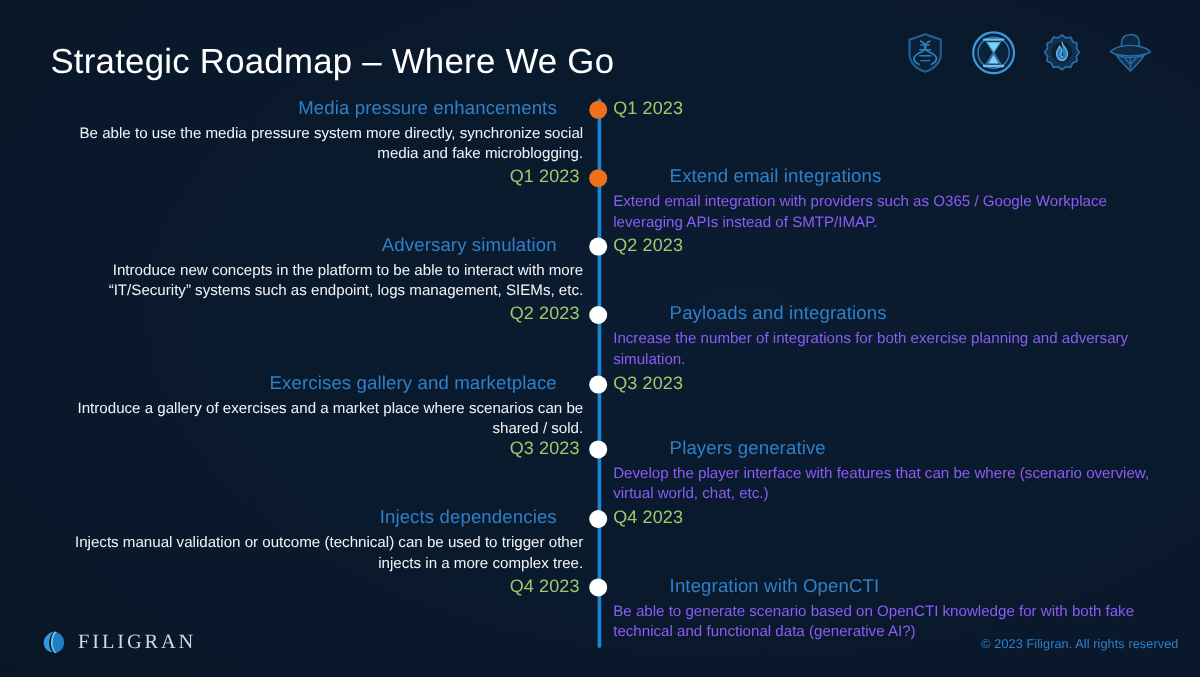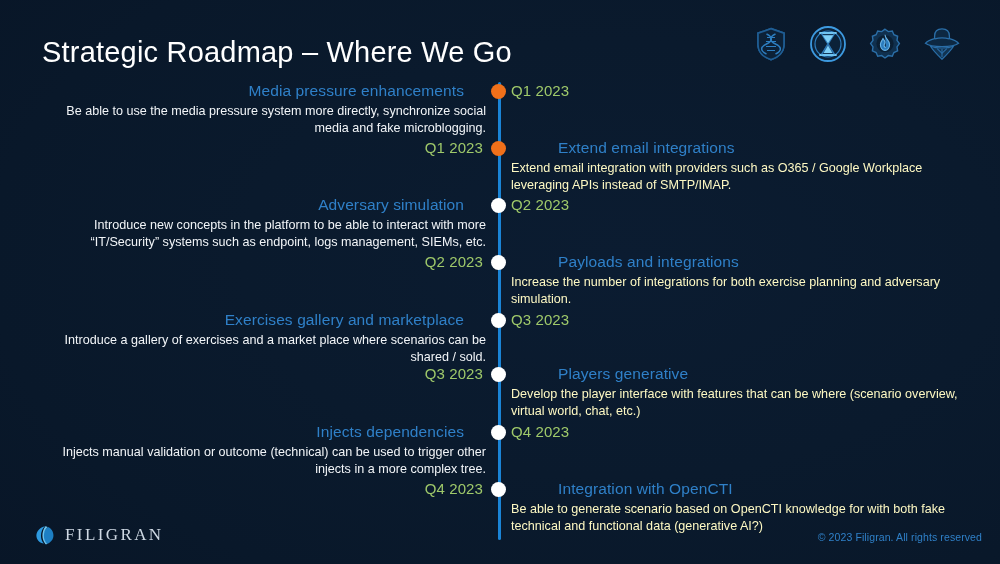--- a/index.html
+++ b/index.html
@@ -116,21 +116,21 @@
     white-space:nowrap;
     letter-spacing:0.1px;
     margin-left:47px;
   }
   .side-right .body{
     position:absolute;
     left:511px;
     top:21px;
     font-size:12.6px;
     line-height:16.5px;
-    color:#fef9c3;
+    color:#8b5cf6;
     width:470px;
   }
 
   
   .brand{
     position:absolute;
     left:34px; bottom:18px;
     display:flex; align-items:center; gap:9px;
   }
   .brand-mark{ width:22px; height:22px; display:block; }

